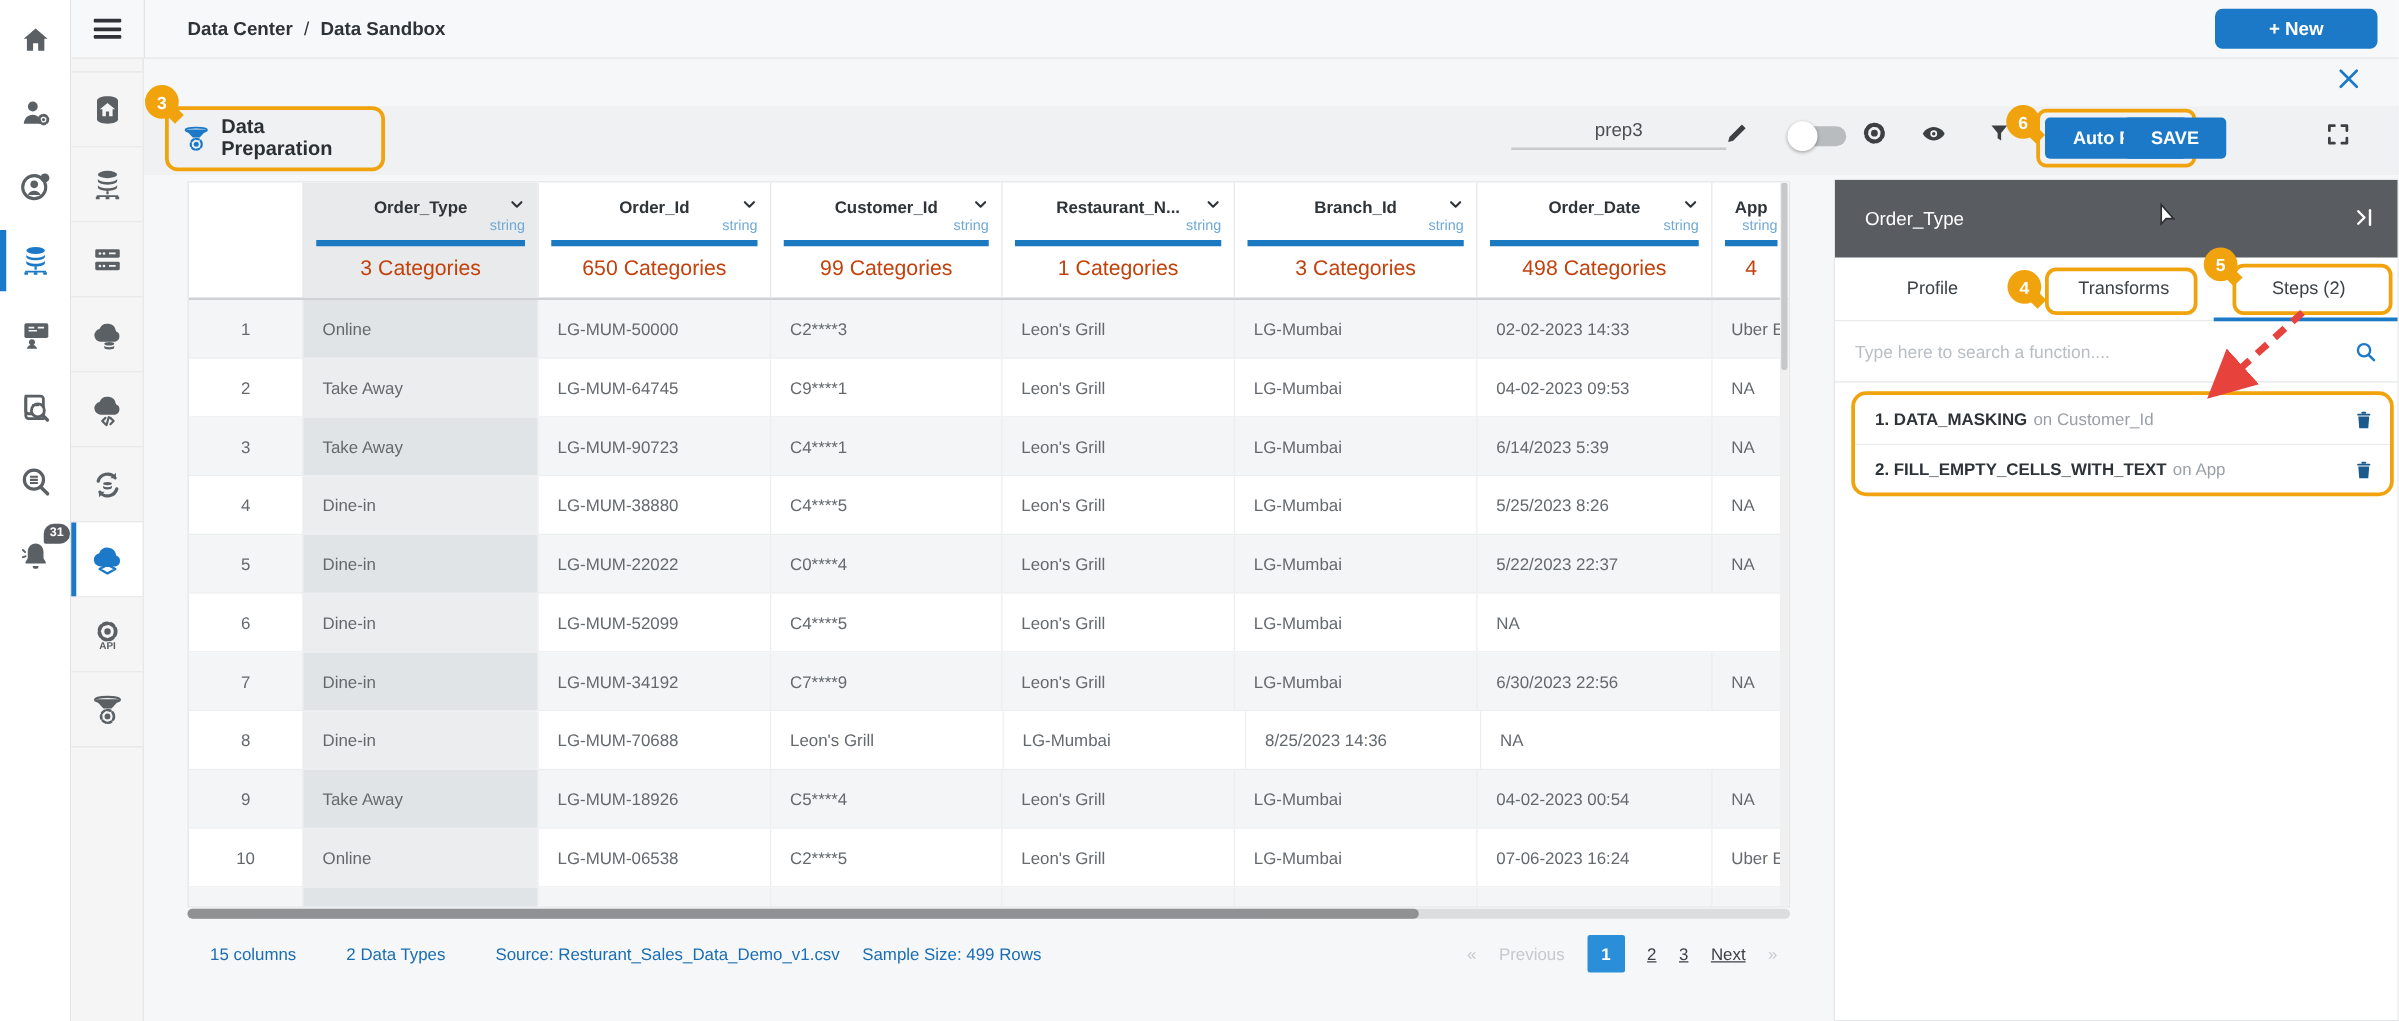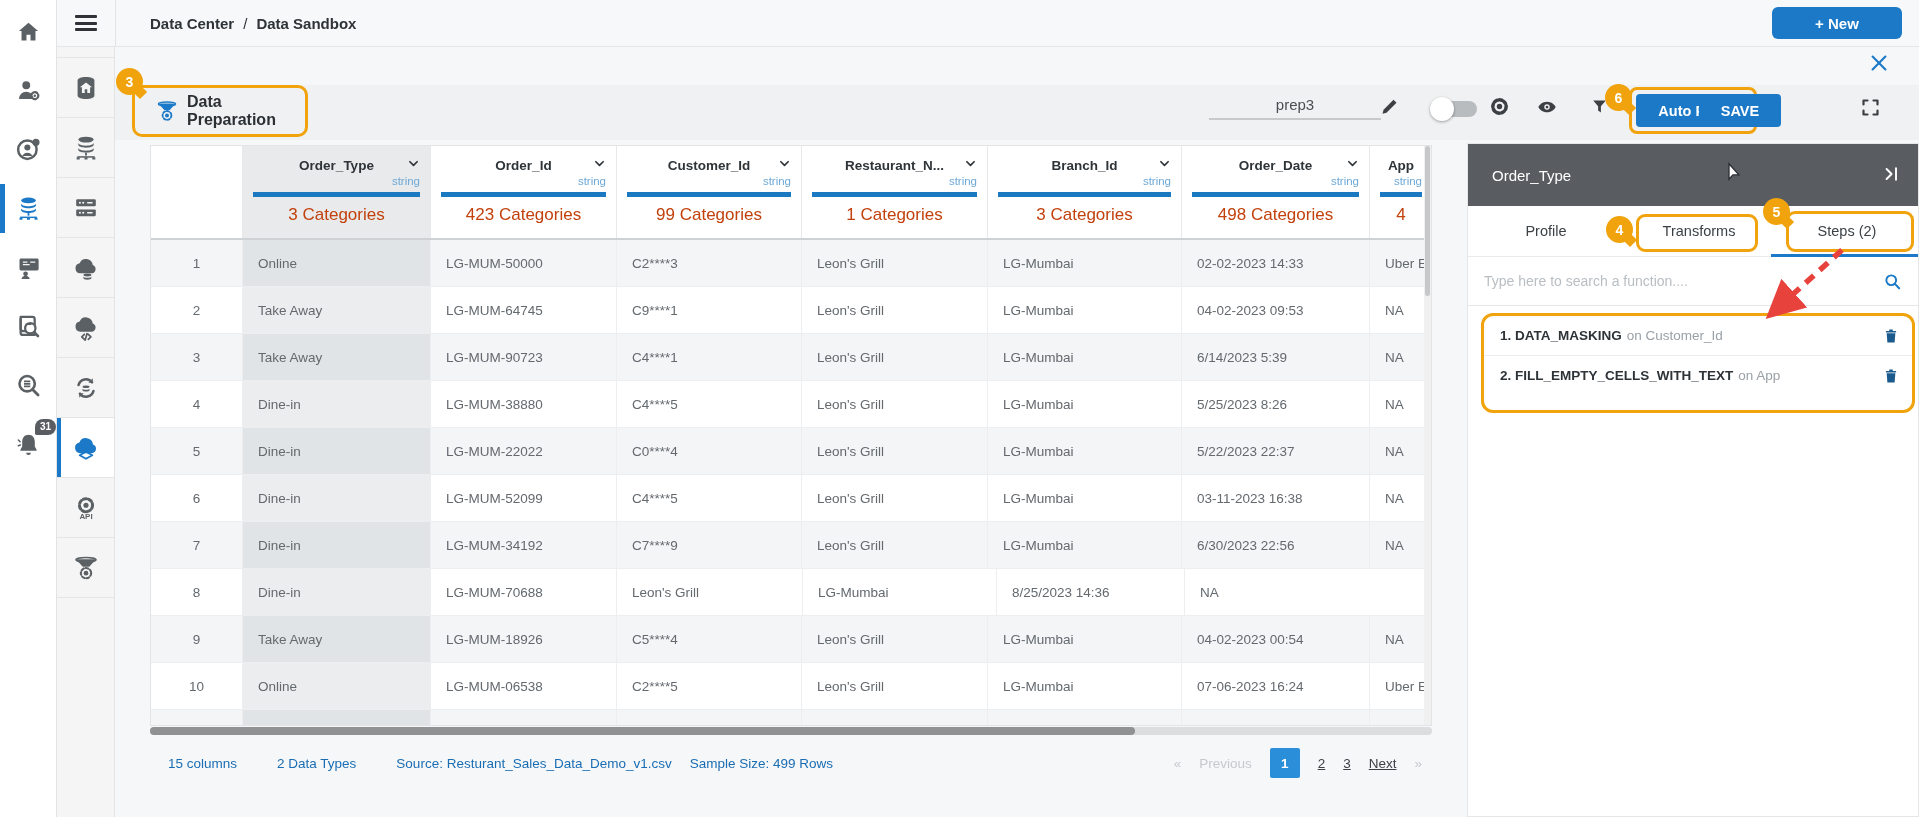--- a/index.html
+++ b/index.html
@@ -37,21 +37,21 @@
   .new-btn{position:absolute;right:17px;top:7px;height:32px;min-width:130px;background:var(--c-accent);
        color:#fff;border:none;border-radius:6px;font-size:15px;font-weight:bold;
        font-family:inherit;cursor:pointer;padding:0 22px}
 
   
   .main{position:absolute;left:115px;top:46px;width:1804px;height:771px;background:#f6f7f9}
   .close-x{position:absolute;left:1753px;top:6px;color:var(--c-accent);cursor:pointer}
   .toolstrip{position:absolute;left:0;top:39px;width:1804px;height:55px;background:#f0f1f2}
   .dataprep-box{position:absolute;left:17px;top:39px;width:176px;height:52px;box-sizing:border-box;
        border:3px solid var(--c-orange);border-radius:10px;display:flex;align-items:center;gap:8px;
-       padding-left:20px;color:var(--c-accent)}
+       padding-left:10px;color:var(--c-accent)}
   .dataprep-title{font-size:16px;font-weight:bold;color:#2b3035}
   .callout{position:absolute;width:27px;height:27px;background:var(--c-orange);border-radius:50%;
        display:flex;align-items:center;justify-content:center;color:#fff;font-weight:bold;
        font-size:14px;z-index:7}
   .callout::after{content:"";position:absolute;right:-2px;bottom:-2px;width:10px;height:10px;
        background:var(--c-orange);transform:rotate(45deg);z-index:-1}
   .prep-name{position:absolute;left:1094px;top:44px;width:168px;height:26px;border:none;
        border-bottom:2px solid #c7c9cb;background:transparent;text-align:center;font-size:15px;
        color:#4a4f54;font-family:inherit;outline:none}
   .tool-ic{position:absolute;top:50px;color:#3c4043;cursor:pointer}
@@ -115,21 +115,21 @@
   .rp-tabs{height:50px;display:grid;grid-template-columns:156px 150px 146px;align-items:center;
        position:relative;border-bottom:1px solid #e8eaec}
   .rp-tab{text-align:center;font-size:14.5px;color:#3c4146;cursor:pointer}
   .tab-underline{position:absolute;left:303px;right:0;bottom:-1px;height:3px;background:var(--c-accent)}
   .t-box{position:absolute;border:3px solid var(--c-orange);border-radius:9px;box-sizing:border-box;z-index:6}
   .t-box.transforms{left:168px;top:70px;width:122px;height:38px}
   .t-box.steps{left:318px;top:67px;width:128px;height:41px}
   .rp-search{height:48px;display:flex;align-items:center;padding:0 16px;border-bottom:1px solid #e4e6e8}
   .rp-search .ph{color:#b9bec3;font-size:14px}
   .rp-search .sic{margin-left:auto;color:var(--c-accent);cursor:pointer}
-  .steps-box{position:absolute;left:13px;top:169px;width:434px;height:100px;box-sizing:border-box;
+  .steps-box{position:absolute;left:13px;top:169px;width:434px;height:84px;box-sizing:border-box;
        border:3px solid var(--c-orange);border-radius:12px;overflow:hidden;background:#fff;z-index:5}
   .step-row{height:39px;display:flex;align-items:center;padding:0 12px 0 16px;font-size:13.5px}
   .step-row + .step-row{border-top:1px solid #ededee}
   .step-fn{font-weight:bold;color:#2e3338;white-space:nowrap}
   .step-on{color:#9aa0a6;margin-left:5px;white-space:nowrap}
   .step-trash{margin-left:auto;color:#1a5a8c;cursor:pointer}
   .arrow-svg{position:absolute;left:0;top:0;z-index:8;pointer-events:none}
 </style>
 </head>
 <body>
@@ -368,21 +368,21 @@
           <div class="col-name-row">
             <span>Order_Id</span>
             <span class="chev">
               <svg class="ic" width="15" height="15" viewBox="0 0 24 24" fill="currentColor">
                 <path d="M6.2 9.2 12 15l5.8-5.8" stroke="currentColor" fill="none" stroke-linecap="round" stroke-linejoin="round" stroke-width="2.7"></path>
               </svg>
             </span>
           </div>
           <div class="col-type">string</div>
           <div class="col-bar"></div>
-          <div class="col-cats">423 Categories</div>
+          <div class="col-cats">650 Categories</div>
         </div>
         <div class="col" style="width: 185px;">
           <div class="col-name-row">
             <span>Customer_Id</span>
             <span class="chev">
               <svg class="ic" width="15" height="15" viewBox="0 0 24 24" fill="currentColor">
                 <path d="M6.2 9.2 12 15l5.8-5.8" stroke="currentColor" fill="none" stroke-linecap="round" stroke-linejoin="round" stroke-width="2.7"></path>
               </svg>
             </span>
           </div>
@@ -489,21 +489,20 @@
           <div class="td" style="width: 188px;">5/22/2023 22:37</div>
           <div class="td" style="width: 63px;">NA</div>
         </div>
         <div class="tr">
           <div class="td rownum">6</div>
           <div class="td sel" style="width: 188px;">Dine-in</div>
           <div class="td" style="width: 186px;">LG-MUM-52099</div>
           <div class="td" style="width: 185px;">C4****5</div>
           <div class="td" style="width: 186px;">Leon's Grill</div>
           <div class="td" style="width: 194px;">LG-Mumbai</div>
-          <div class="td" style="width: 188px;">03-11-2023 16:38</div>
           <div class="td" style="width: 63px;">NA</div>
         </div>
         <div class="tr">
           <div class="td rownum">7</div>
           <div class="td sel" style="width: 188px;">Dine-in</div>
           <div class="td" style="width: 186px;">LG-MUM-34192</div>
           <div class="td" style="width: 185px;">C7****9</div>
           <div class="td" style="width: 186px;">Leon's Grill</div>
           <div class="td" style="width: 194px;">LG-Mumbai</div>
           <div class="td" style="width: 188px;">6/30/2023 22:56</div>

